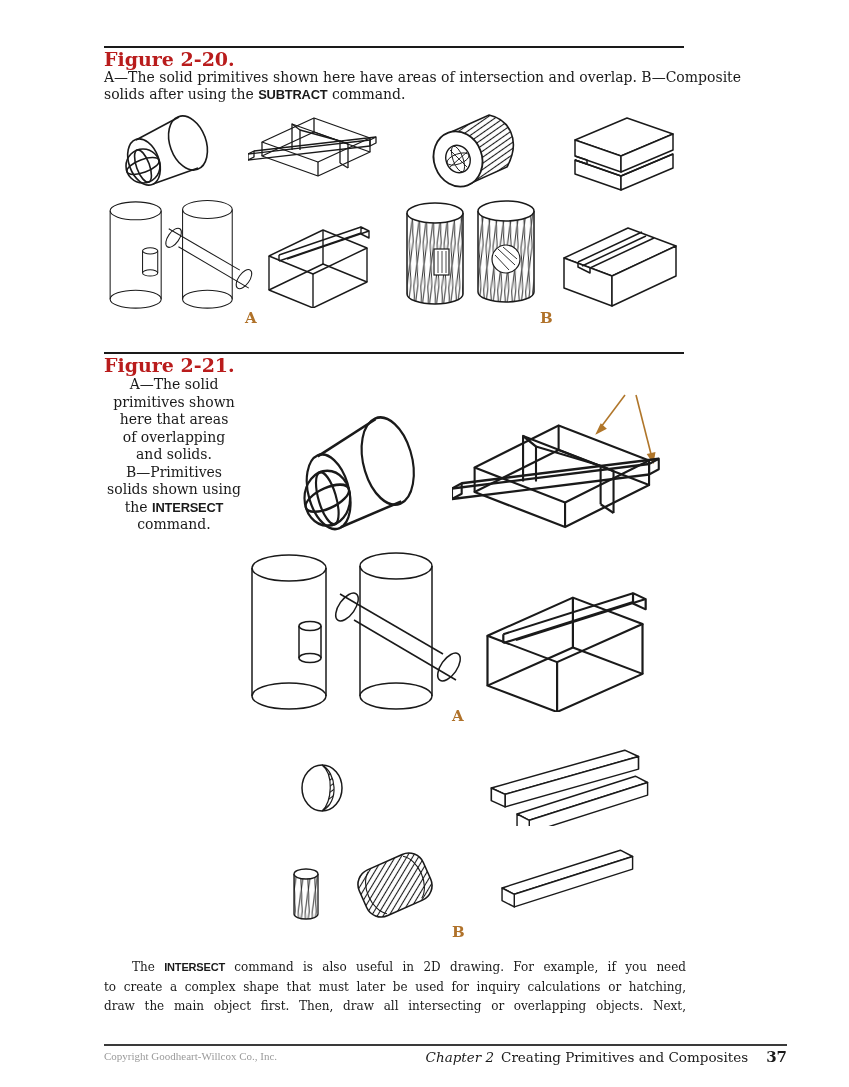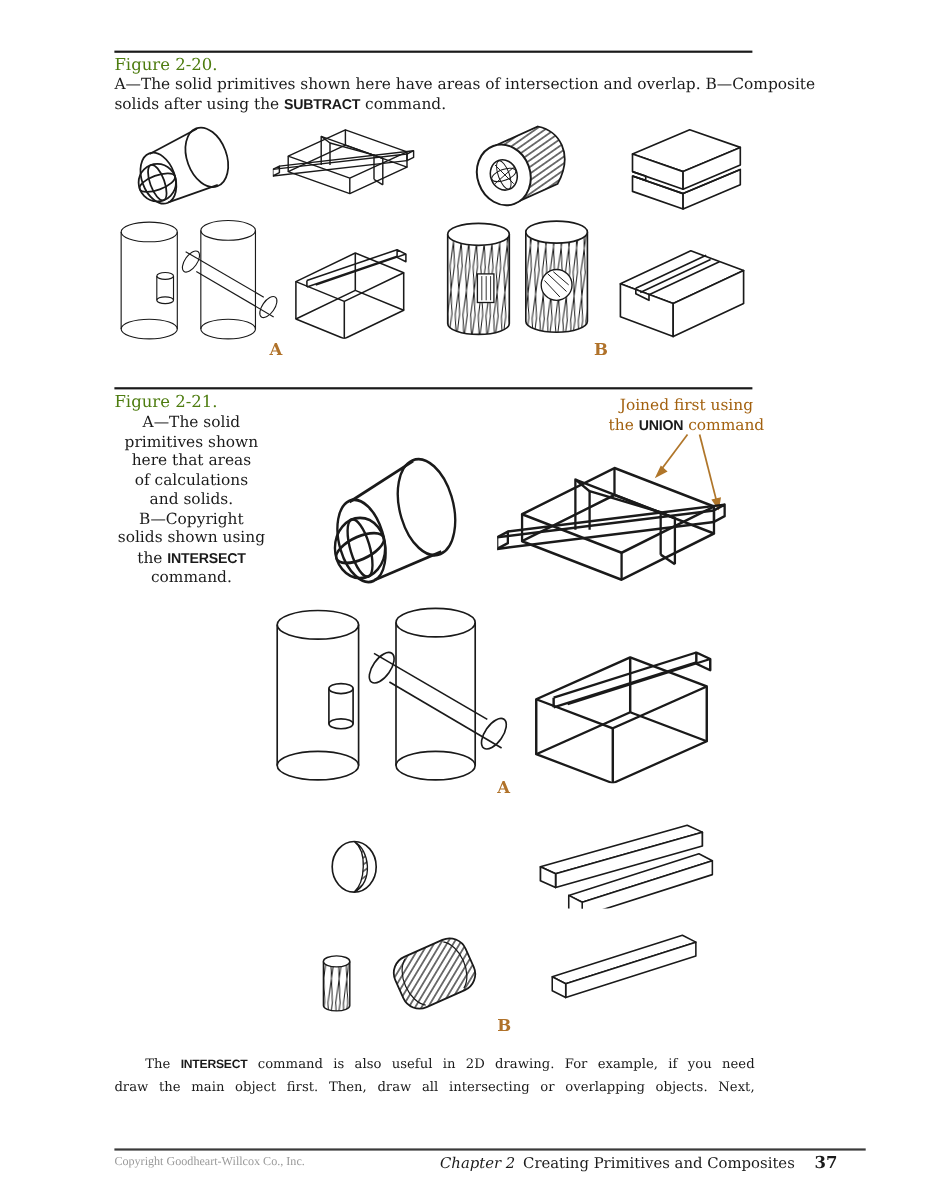--- a/index.html
+++ b/index.html
@@ -1,31 +1,31 @@
 <!DOCTYPE html>
 <html><head>
 <meta charset="utf-8">
 <style>
   html,body{margin:0;padding:0;background:#fff;}
   .page{position:relative;width:849px;height:1087px;background:#fff;overflow:hidden;
         font-family:"DejaVu Serif","Liberation Serif",serif;color:#1a1a1a;}
   .abs{position:absolute;}
   .rule{position:absolute;background:#1a1a1a;height:2px;}
-  .figtitle{font-weight:normal;color:#4d7c0f;font-size:15px;line-height:17px;}
+  .figtitle{font-weight:bold;color:#b91c1c;font-size:19px;line-height:17px;}
   .capline{font-size:14px;line-height:17.5px;white-space:nowrap;}
   .capblock .capline{display:block;white-space:nowrap;}
   .cmd{font-family:"Liberation Sans",sans-serif;font-weight:700;font-size:0.92em;letter-spacing:-0.2px;}
   .ablabel{color:#b0722a;font-weight:bold;font-size:15px;font-family:"DejaVu Serif",serif;}
   .annot{color:#a2600e;font-size:14px;line-height:18px;text-align:center;}
   .annot .cmd{color:#1a1a1a;}
   .bline{font-size:12px;line-height:19.5px;text-align:justify;text-align-last:justify;}
   .b1{text-indent:28px;}
   .frule{position:absolute;background:#3a3a3a;height:1.5px;}
   .fcopy{font-family:Liberation Serif, serif;font-size:11px;color:#9a9a9a;}
-  .fright{font-size:13.5px;}
+  .fright{font-size:13.5px;text-align:right;}
   .chap-it{font-style:italic;}
   .chap-t{margin-left:7px;}
   .pagenum{font-weight:bold;font-size:15px;margin-left:18px;}
   svg{display:block;}
 </style>
 </head>
 <body>
 
 <div class="page">
 
@@ -187,32 +187,28 @@
 
   <div class="abs ablabel" style="left:245px;top:309px;">A</div>
   <div class="abs ablabel" style="left:540px;top:309px;">B</div>
 
   <div class="rule" style="left:104px;top:352px;width:580px;"></div>
   <div class="abs figtitle" style="left:104px;top:357px;">Figure 2-21.</div>
   <div class="abs capblock" style="left:104px;top:376px;width:140px;text-align:center;">
     <span class="capline">A—The solid</span>
     <span class="capline">primitives shown</span>
     <span class="capline">here that areas</span>
-    <span class="capline">of calculations</span>
+    <span class="capline">of overlapping</span>
     <span class="capline">and solids.</span>
-    <span class="capline">B—Copyright</span>
+    <span class="capline">B—Primitives</span>
     <span class="capline">solids shown using</span>
     <span class="capline"><span>the </span><span class="cmd">INTERSECT</span></span>
     <span class="capline">command.</span>
   </div>
 
-  <div class="abs annot" style="left:550px;top:360px;width:148px;">
-    <div>Joined first using</div>
-    <div><span>the </span><span class="cmd">UNION</span><span> command</span></div>
-  </div>
 
   <svg class="abs" style="left:556px;top:392px;" width="130" height="80" viewBox="0 0 130 80">
     <g stroke="#b0762a" fill="#b0762a" stroke-width="1.6">
       <line x1="69" y1="3" x2="45" y2="35"></line>
       <polygon points="41,41 49.5,36.5 45,32.5"></polygon>
       <line x1="80" y1="3" x2="95" y2="62"></line>
       <polygon points="97,70 92,62.5 98.5,61"></polygon>
     </g>
   </svg>
 
@@ -259,20 +255,21 @@
   </svg>
 
   <svg class="abs" style="left:498px;top:844px;" width="137" height="68" viewBox="0 0 137 68">
     <use href="#bar3d" transform="translate(2,2) scale(1.02,1.05)"></use>
   </svg>
 
   <div class="abs ablabel" style="left:452px;top:923px;">B</div>
 
   <div class="abs" style="left:104px;top:958px;width:582px;">
     <div class="bline b1"><span>The </span><span class="cmd">INTERSECT</span><span> command is also useful in 2D drawing. For example, if you need</span></div>
+    <div class="bline">to create a complex shape that must later be used for inquiry calculations or hatching,</div>
     <div class="bline">draw the main object first. Then, draw all intersecting or overlapping objects. Next,</div>
   </div>
 
   <div class="frule" style="left:104px;top:1044px;width:683px;"></div>
   <div class="abs fcopy" style="left:104px;top:1050px;">Copyright Goodheart-Willcox Co., Inc.</div>
   <div class="abs fright" style="left:400px;top:1048px;width:387px;">
     <span class="chap-it">Chapter 2</span><span class="chap-t">Creating Primitives and Composites</span><span class="pagenum">37</span>
   </div>
 
 </div>

